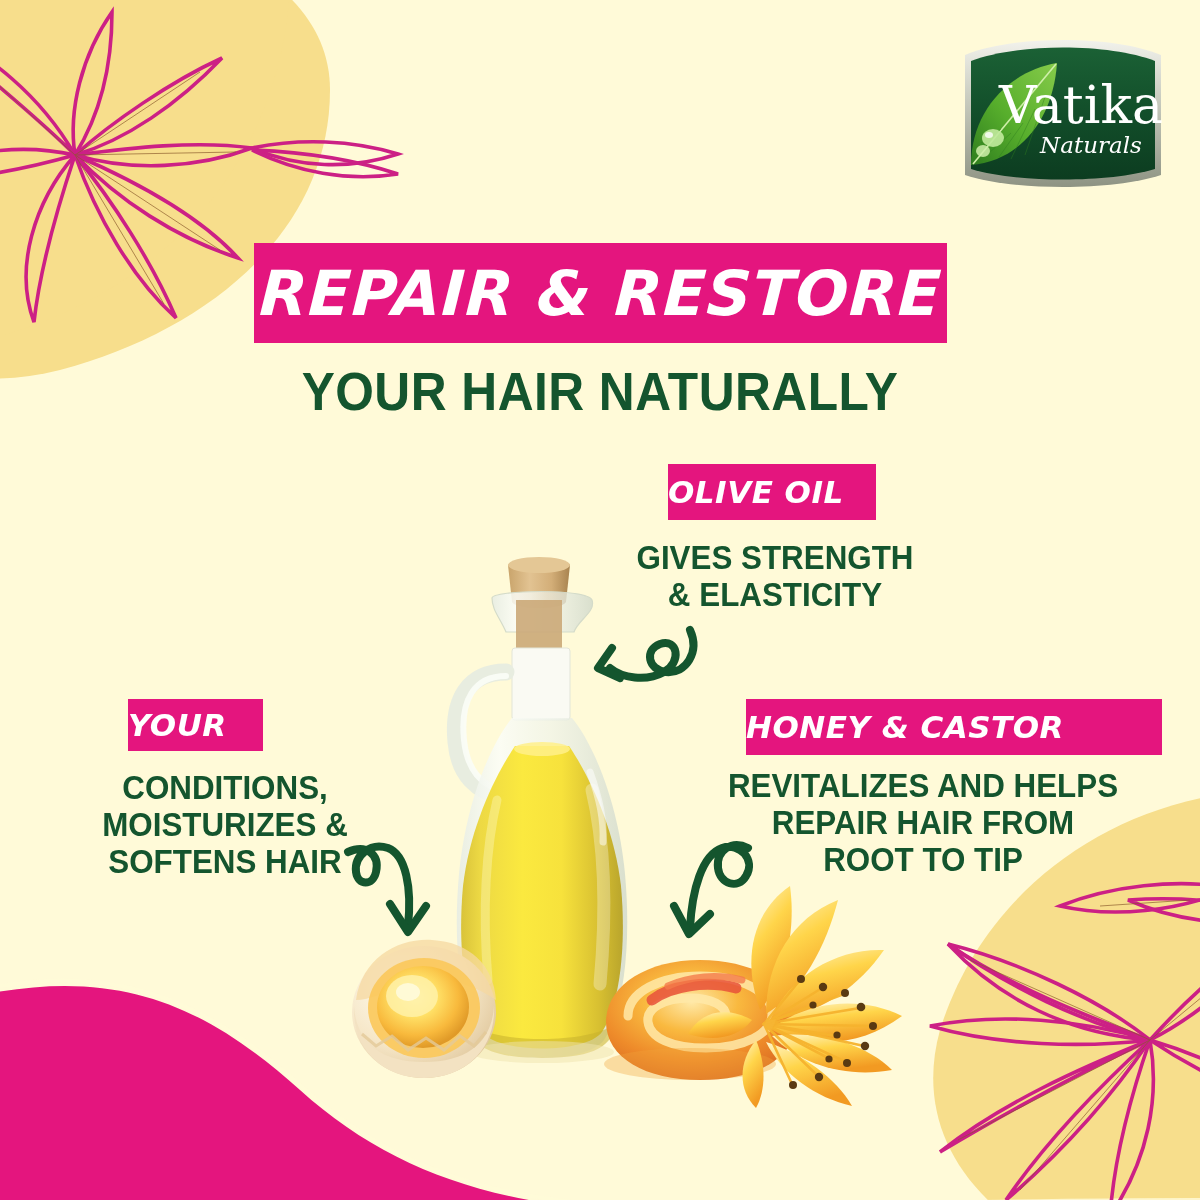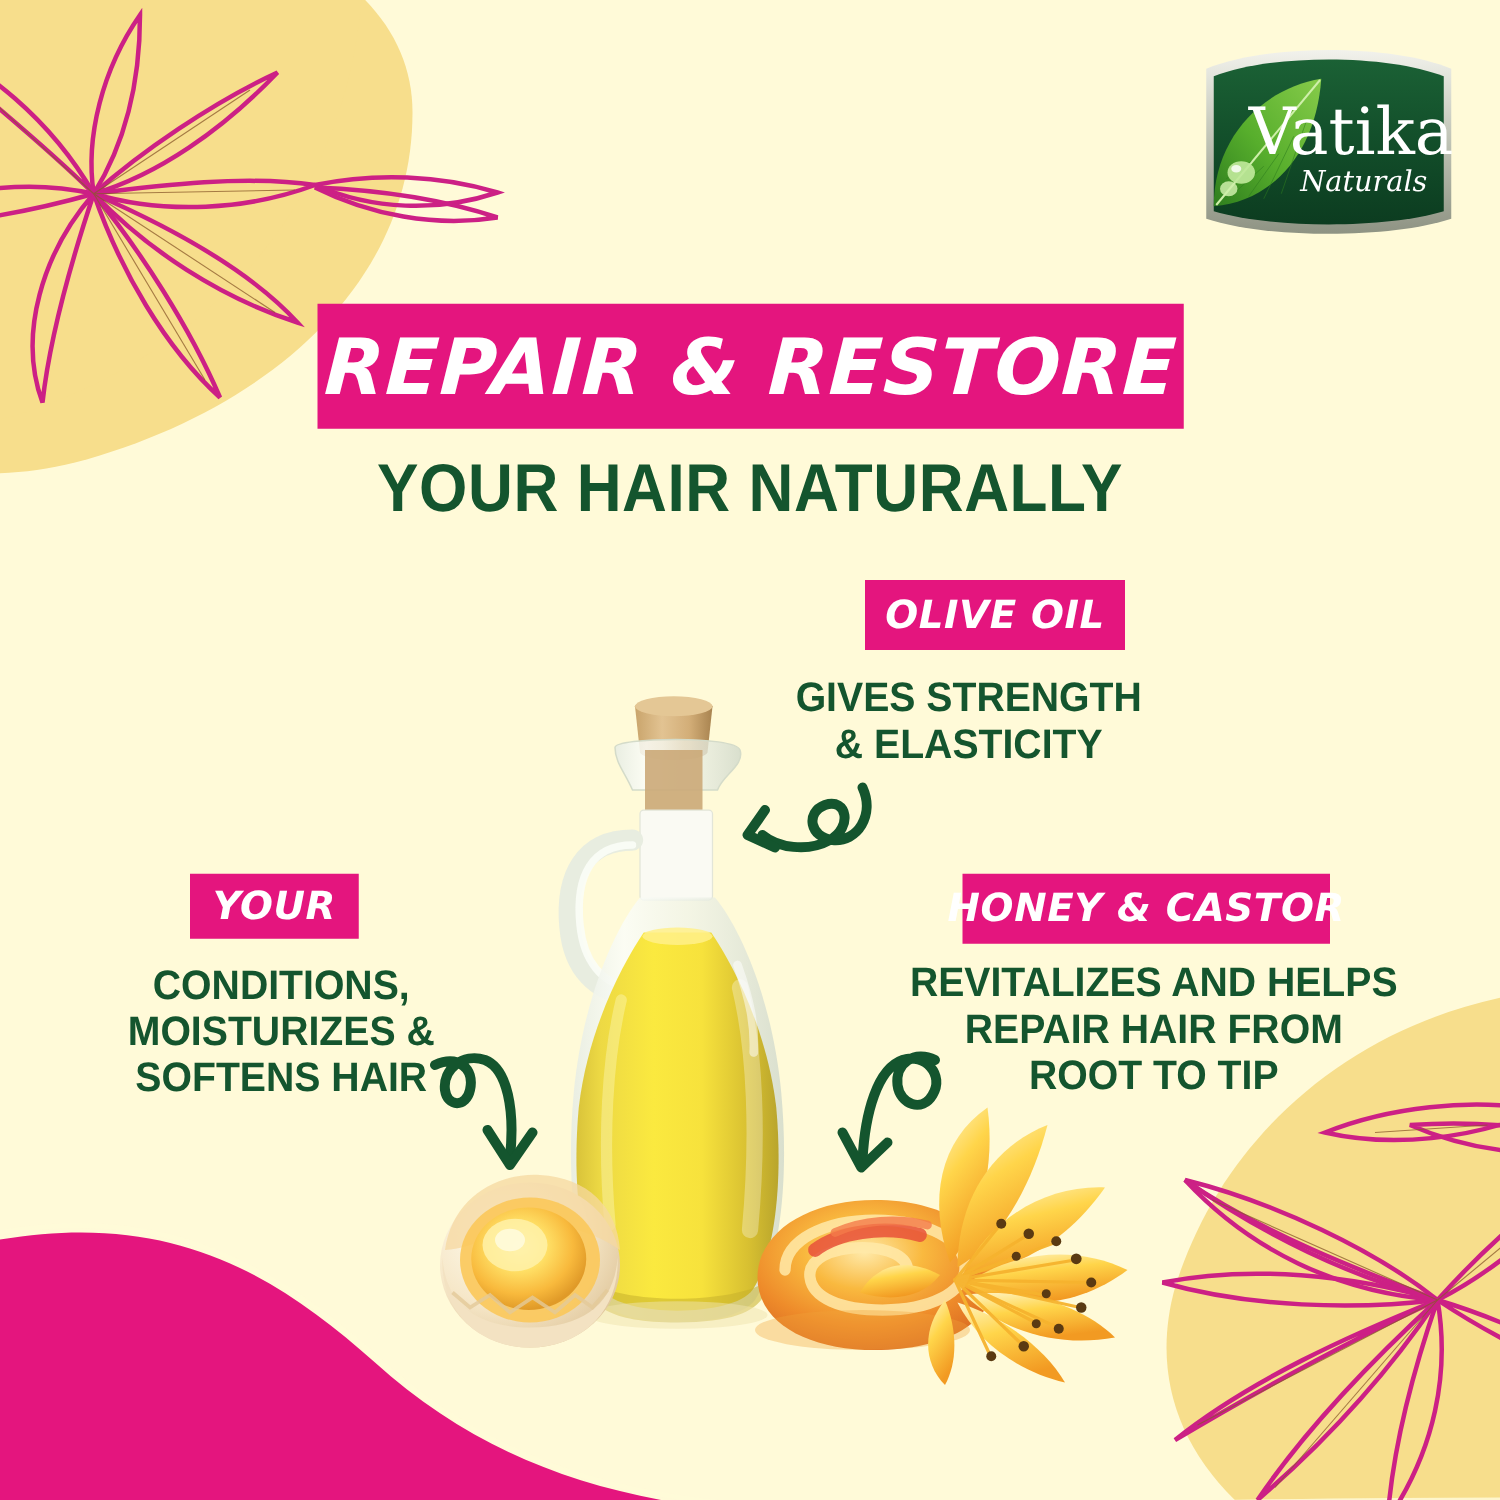--- a/index.html
+++ b/index.html
@@ -54,38 +54,37 @@
   }
 
   
   .badge {
     position:absolute;
     background:#E4157E;
     color:#fff;
     font-weight:bold;
     font-style:italic;
     font-family:"DejaVu Sans", sans-serif;
-    display:flex; align-items:center; justify-content:center;
+    display:flex; align-items:center; justify-content:flex-start;
     white-space:nowrap;
     letter-spacing:0.5px;
-    margin-left:24px;
   }
   .desc {
     position:absolute;
     color:#14552E;
     font-weight:bold;
     font-family:"Liberation Sans", sans-serif;
     line-height:1.12;
     transform:scaleX(0.95);
   }
 
   #badge-olive { left:668px; top:464px; width:208px; height:56px; font-size:31px; }
   #desc-olive  { left:600px; top:540px; width:350px; font-size:33px; text-align:center; }
 
-  #badge-honey { left:746px; top:699px; width:294px; height:56px; font-size:31px; }
+  #badge-honey { left:746px; top:699px; width:416px; height:56px; font-size:31px; }
   #desc-honey  { left:712px; top:768px; width:422px; font-size:33px; text-align:center; }
 
   #badge-eggs  { left:128px; top:699px; width:135px; height:52px; font-size:31px; }
   #desc-eggs   { left:60px;  top:770px; width:330px; font-size:33px; text-align:center; }
 
   .desc span { display:block; }
 </style>
 </head>
 <body>
 

